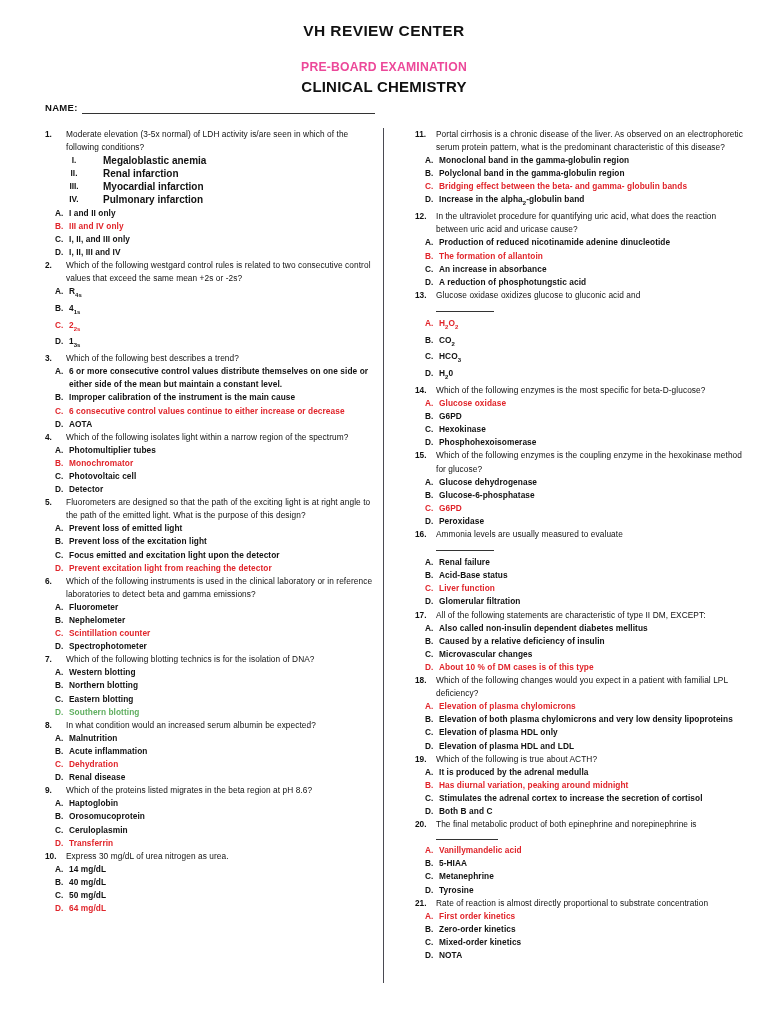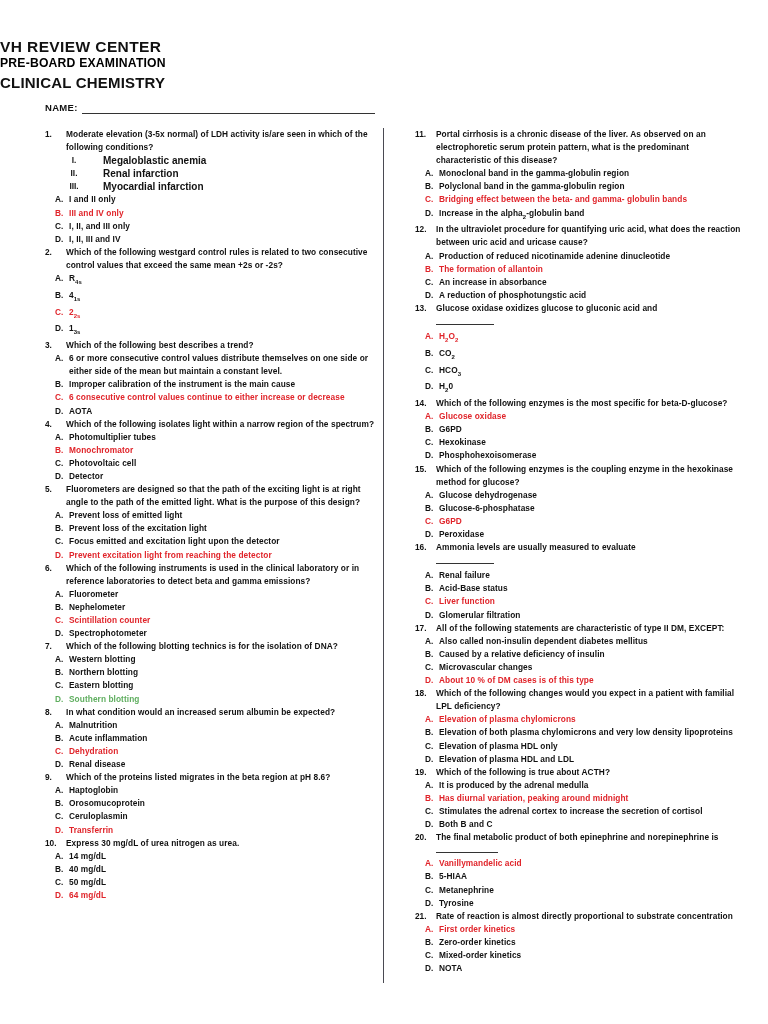--- a/index.html
+++ b/index.html
@@ -18,33 +18,35 @@
   .page {
     position: absolute;
     left: 0; top: 0;
     width: 768px;
     height: 1024px;
     box-sizing: border-box;
   }
 
   
   .hdr {
-    padding-top: 38px;
+    text-align: center;
+    padding-top: 22px;
   }
   .hdr-title {
     font-size: 15.5px;
     font-weight: bold;
     letter-spacing: 0.4px;
     color: #111;
   }
   .hdr-sub1 {
     font-size: 12.2px;
     font-weight: bold;
+    margin-top: 20px;
     letter-spacing: 0.2px;
-    color: #000000;
+    color: #ec4899;
   }
   .hdr-sub2 {
     font-size: 15px;
     font-weight: bold;
     margin-top: 4px;
     letter-spacing: 0.2px;
     color: #111;
   }
 
   
@@ -104,21 +106,21 @@
     width: 21px;
     flex: 0 0 21px;
     font-size: 8.3px;
     font-weight: bold;
     line-height: 13.1px;
     color: #111;
   }
   .q-text {
     flex: 1;
     font-size: 8.3px;
-    font-weight: bold;
+    font-weight: normal;
     line-height: 13.1px;
     color: #111;
     text-align: left;
     letter-spacing: 0.08px;
   }
 
   
   .roman-list {
     margin: 0;
     padding: 0;
@@ -214,20 +216,24 @@
               <div class="roman-text">Megaloblastic anemia</div>
             </div>
             <div class="roman">
               <div class="roman-num">II.</div>
               <div class="roman-text">Renal infarction</div>
             </div>
             <div class="roman">
               <div class="roman-num">III.</div>
               <div class="roman-text">Myocardial infarction</div>
             </div>
+            <div class="roman">
+              <div class="roman-num">IV.</div>
+              <div class="roman-text">Pulmonary infarction</div>
+            </div>
           </div>
           <div class="opts">
             <div class="opt">
               <div class="opt-letter">A.</div>
               <div class="opt-text">I and II only</div>
             </div>
             <div class="opt answer">
               <div class="opt-letter">B.</div>
               <div class="opt-text">III and IV only</div>
             </div>

